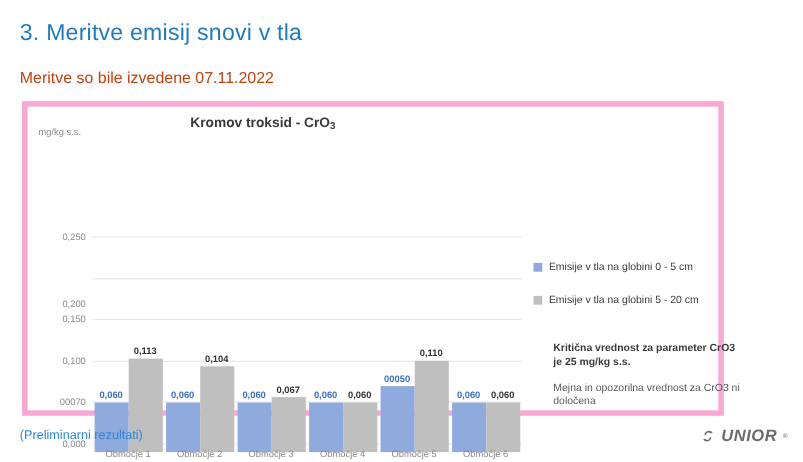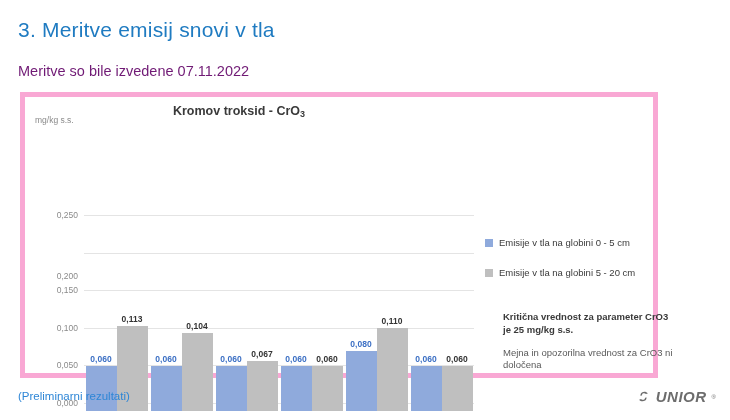--- a/index.html
+++ b/index.html
@@ -12,21 +12,21 @@
   }
   .slide{position:absolute;inset:0;}
 
   .page-title{
     position:absolute;left:18px;top:18px;
     font-size:21px;color:#1F7BC1;font-weight:400;letter-spacing:.2px;
     white-space:nowrap;
   }
   .page-subtitle{
     position:absolute;left:18px;top:63px;
-    font-size:14.5px;color:#701a75;font-weight:400;
+    font-size:14.5px;color:#c2410c;font-weight:400;
     white-space:nowrap;
   }
 
   .chart-panel{
     position:absolute;left:20px;top:92px;width:638px;height:286px;
     border:5px solid #f9a8d4;background:#ffffff;box-sizing:border-box;
   }
 
   .chart-title{
     position:absolute;left:0;right:0;top:7px;
@@ -112,21 +112,21 @@
       <div id="gridlines">
           <div class="gridline" style="top: 0px;"></div>
           <div class="ytick" style="top: 0px;">0,250</div>
           <div class="gridline" style="top: 37.6px;"></div>
           <div class="ytick" style="top: 37.6px; margin-top: 23px;">0,200</div>
           <div class="gridline" style="top: 75.2px;"></div>
           <div class="ytick" style="top: 75.2px;">0,150</div>
           <div class="gridline" style="top: 112.8px;"></div>
           <div class="ytick" style="top: 112.8px;">0,100</div>
           <div class="gridline" style="top: 150.4px;"></div>
-          <div class="ytick" style="top: 150.4px;">0,050</div>
+          <div class="ytick" style="top: 150.4px;">00070</div>
           <div class="gridline" style="top: 188px;"></div>
           <div class="ytick" style="top: 188px;">0,000</div>
         </div>
       <div class="groups" id="groups">
           <div class="group">
             <div class="bar b0" style="height: 45.12px; background: rgb(143, 170, 220);">
               <span class="blabel c0">0,060</span>
             </div>
             <div class="bar b1" style="height: 84.976px; background: rgb(191, 191, 191);">
               <span class="blabel c1">0,113</span>
@@ -151,37 +151,45 @@
           <div class="group">
             <div class="bar b0" style="height: 45.12px; background: rgb(143, 170, 220);">
               <span class="blabel c0">0,060</span>
             </div>
             <div class="bar b1" style="height: 45.12px; background: rgb(191, 191, 191);">
               <span class="blabel c1">0,060</span>
             </div>
           </div>
           <div class="group">
             <div class="bar b0" style="height: 60.16px; background: rgb(143, 170, 220);">
-              <span class="blabel c0">0,080</span>
+              <span class="blabel c0">00050</span>
             </div>
             <div class="bar b1" style="height: 82.72px; background: rgb(191, 191, 191);">
               <span class="blabel c1">0,110</span>
             </div>
           </div>
           <div class="group">
             <div class="bar b0" style="height: 45.12px; background: rgb(143, 170, 220);">
               <span class="blabel c0">0,060</span>
             </div>
             <div class="bar b1" style="height: 45.12px; background: rgb(191, 191, 191);">
               <span class="blabel c1">0,060</span>
             </div>
           </div>
         </div>
     </div>
 
+    <div class="xlabels" id="xlabels">
+        <div class="xlabel">Območje 1</div>
+        <div class="xlabel">Območje 2</div>
+        <div class="xlabel">Območje 3</div>
+        <div class="xlabel">Območje 4</div>
+        <div class="xlabel">Območje 5</div>
+        <div class="xlabel">Območje 6</div>
+      </div>
 
     <div class="legend" id="legend">
         <div class="legend-row">
           <span class="swatch s0" style="background: rgb(143, 170, 220);"></span>
           <span class="legend-text">Emisije v tla na globini 0 - 5 cm</span>
         </div>
         <div class="legend-row">
           <span class="swatch s1" style="background: rgb(191, 191, 191);"></span>
           <span class="legend-text">Emisije v tla na globini 5 - 20 cm</span>
         </div>

